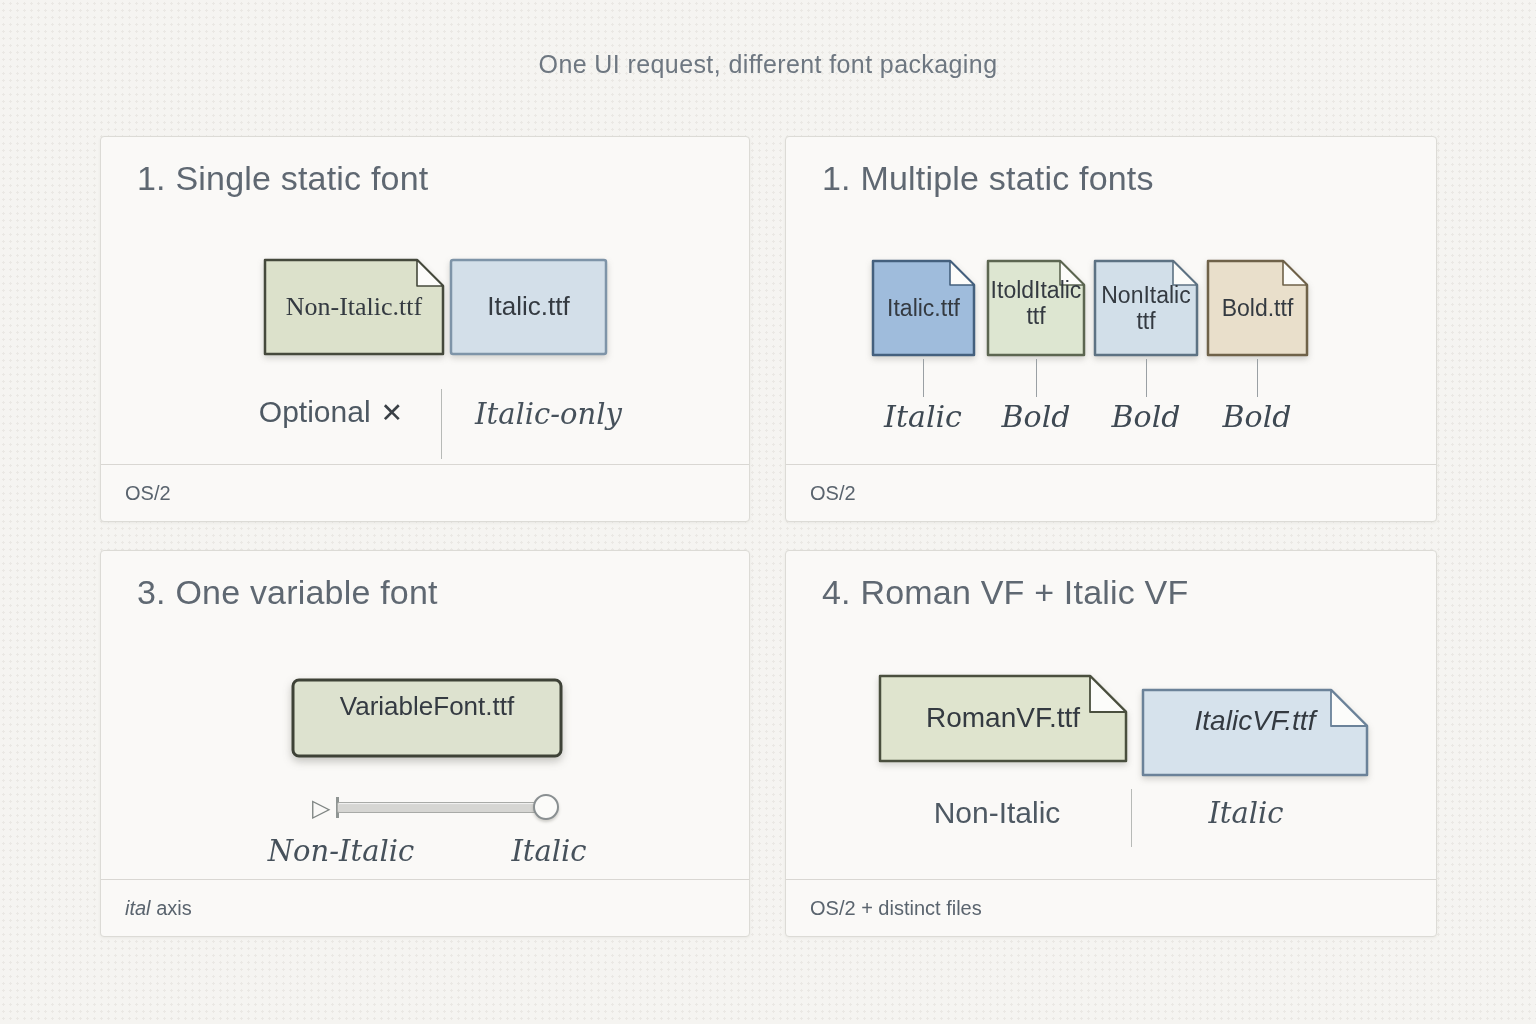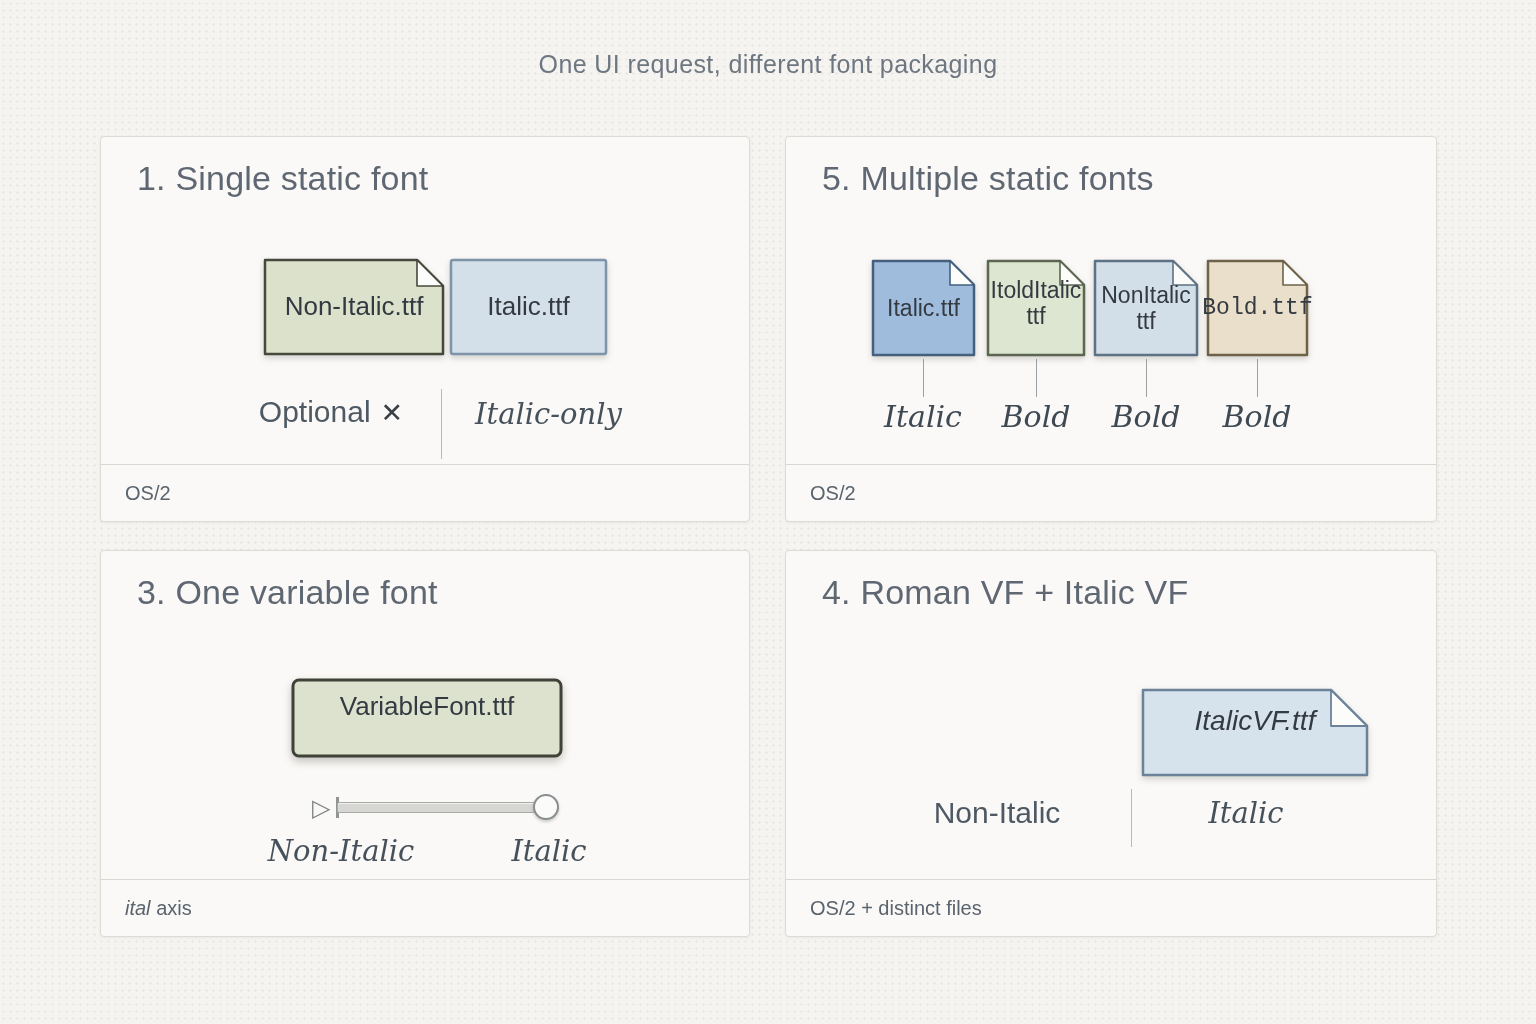--- a/index.html
+++ b/index.html
@@ -95,21 +95,21 @@
 </head>
 <body>
 
 <div class="page">
 
   <div class="main-title">One UI request, different font packaging</div>
 
   <div class="panel" id="panel1">
     <div class="panel-heading">1. Single static font</div>
 
-    <div class="file" style="left:162px; top:121px; width:182px; height:98px;">
+    <div class="file" style="left:162px; top:121px; width:182px; height:98px;font-family:Liberation Serif, serif;">
       <svg width="182" height="98" viewBox="0 0 182 98">
         <path d="M2 2 L154 2 L180 28 L180 96 L2 96 Z" stroke-width="2.5" stroke-linejoin="round" fill="#dce1cb" stroke="#45493c"></path>
         <path d="M154 2 L180 28 L154 28 Z" stroke-width="1.6" stroke-linejoin="round" fill="#fcfcfa" stroke="#45493c"></path>
       </svg>
       <div class="file-label">Non-Italic.ttf</div>
     </div>
 
     <div class="file" style="left:348px; top:121px; width:159px; height:98px;">
       <svg width="159" height="98" viewBox="0 0 159 98">
         <rect x="2" y="2" width="155" height="94" rx="2" stroke-width="2.5" fill="#d3dfe9" stroke="#7e94a8"></rect>
@@ -124,21 +124,21 @@
     <div class="v-divider" style="left:340px; top:252px; height:70px;"></div>
 
     <div class="caption serif-italic" style="left:350px; top:260px; width:195px;">Italic-only</div>
 
     <div class="panel-footer">
       <span>OS/2</span>
     </div>
   </div>
 
   <div class="panel" id="panel2">
-    <div class="panel-heading">5. Multiple static fonts</div>
+    <div class="panel-heading">1. Multiple static fonts</div>
 
     <div class="file" style="left:85px; top:122px; width:105px; height:98px;">
       <svg width="105" height="98" viewBox="0 0 105 98">
         <path d="M2 2 L79 2 L103 26 L103 96 L2 96 Z" stroke-width="2.5" stroke-linejoin="round" fill="#9fbcdc" stroke="#44607e"></path>
         <path d="M79 2 L103 26 L79 26 Z" stroke-width="1.6" stroke-linejoin="round" fill="#fcfcfa" stroke="#44607e"></path>
       </svg>
       <div class="file-label small">Italic.ttf</div>
     </div>
 
     <div class="file" style="left:200px; top:122px; width:100px; height:88px;">
@@ -152,21 +152,21 @@
 
     <div class="file" style="left:307px; top:122px; width:106px; height:98px;">
       <svg width="106" height="98" viewBox="0 0 106 98">
         <path d="M2 2 L80 2 L104 26 L104 96 L2 96 Z" stroke-width="2.5" stroke-linejoin="round" fill="#d2dfe9" stroke="#5d7283"></path>
         <path d="M80 2 L104 26 L80 26 Z" stroke-width="1.6" stroke-linejoin="round" fill="#fcfcfa" stroke="#5d7283"></path>
       </svg>
       <div class="file-label small">NonItalic
 ttf</div>
     </div>
 
-    <div class="file" style="left:420px; top:122px; width:103px; height:98px;font-family:Liberation Mono, monospace;">
+    <div class="file" style="left:420px; top:122px; width:103px; height:98px;">
       <svg width="103" height="98" viewBox="0 0 103 98">
         <path d="M2 2 L77 2 L101 26 L101 96 L2 96 Z" stroke-width="2.5" stroke-linejoin="round" fill="#e9dfcb" stroke="#6f6249"></path>
         <path d="M77 2 L101 26 L77 26 Z" stroke-width="1.6" stroke-linejoin="round" fill="#fcfcfa" stroke="#6f6249"></path>
       </svg>
       <div class="file-label small">Bold.ttf</div>
     </div>
 
     <div class="connector" style="left:137px; top:222px; height:38px;"></div>
     <div class="connector" style="left:250px; top:222px; height:38px;"></div>
     <div class="connector" style="left:360px; top:222px; height:38px;"></div>
@@ -201,20 +201,27 @@
     <div class="caption serif-italic" style="left:373px; top:283px; width:150px;">Italic</div>
 
     <div class="panel-footer">
       <span class="footer-ital">ital</span><span> axis</span>
     </div>
   </div>
 
   <div class="panel" id="panel4">
     <div class="panel-heading">4. Roman VF + Italic VF</div>
 
+    <div class="file" style="left:92px; top:123px; width:250px; height:89px;">
+      <svg width="250" height="89" viewBox="0 0 250 89">
+        <path d="M2 2 L212 2 L248 38 L248 87 L2 87 Z" stroke-width="2.5" stroke-linejoin="round" fill="#dfe4ce" stroke="#4a4f3e"></path>
+        <path d="M212 2 L248 38 L212 38 Z" stroke-width="1.8" stroke-linejoin="round" fill="#fcfcfa" stroke="#4a4f3e"></path>
+      </svg>
+      <div class="file-label big">RomanVF.ttf</div>
+    </div>
 
     <div class="file" style="left:355px; top:137px; width:228px; height:66px;font-style:italic;">
       <svg width="228" height="89" viewBox="0 0 228 89">
         <path d="M2 2 L190 2 L226 38 L226 87 L2 87 Z" stroke-width="2.5" stroke-linejoin="round" fill="#d6e2ec" stroke="#6b8299"></path>
         <path d="M190 2 L226 38 L190 38 Z" stroke-width="1.8" stroke-linejoin="round" fill="#fcfcfa" stroke="#6b8299"></path>
       </svg>
       <div class="file-label big">ItalicVF.ttf</div>
     </div>
 
     <div class="caption sans" style="left:111px; top:245px; width:200px;">Non-Italic</div>

